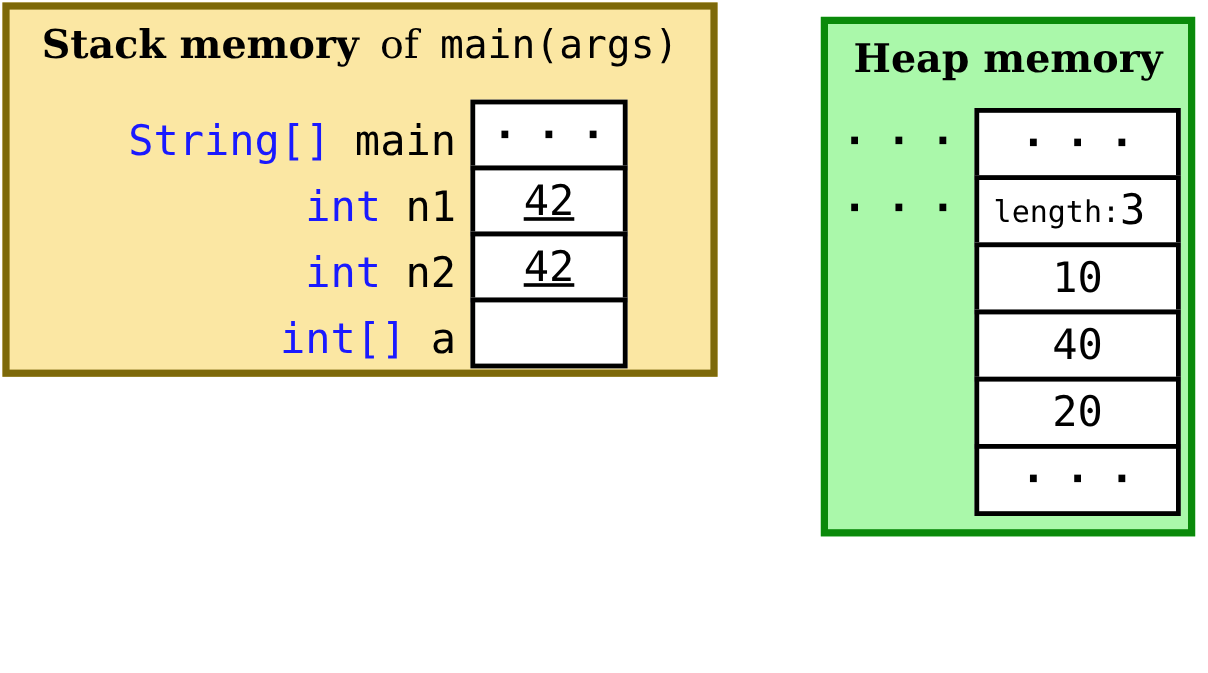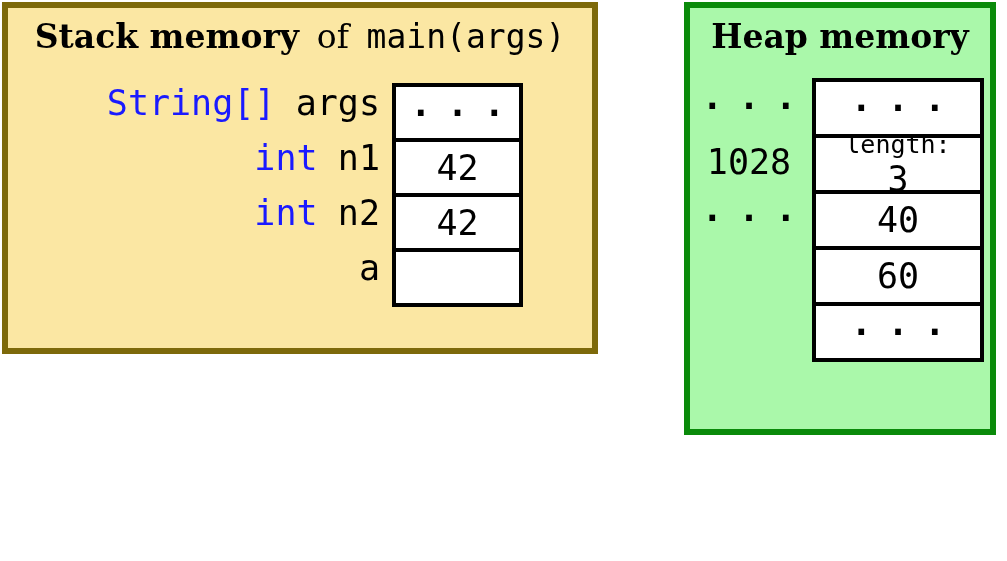--- a/index.html
+++ b/index.html
@@ -6,97 +6,97 @@
   body {
     width: 1007px; height: 561px;
     background: #ffffff;
     position: relative;
     font-family: "DejaVu Serif", serif;
     color: #000;
     overflow: hidden;
   }
   .box { position: absolute; box-sizing: border-box; }
   .stack-box {
-    left: 2px; top: 2px; width: 596px; height: 352px;
+    left: 2px; top: 2px; width: 596px; height: 312px;
     background: var(--stack-bg, #fbe7a3);
     border: 6px solid var(--stack-border, #7d690a);
   }
   .heap-box {
-    left: 684px; top: 2px; width: 312px; height: 433px;
+    left: 684px; top: 14px; width: 312px; height: 433px;
     background: var(--heap-bg, #aaf8aa);
     border: 6px solid var(--heap-border, #0a8a0a);
   }
   .panel-title {
     position: absolute; left: 0; right: 0; top: 10px;
     text-align: center; font-size: 33px; line-height: 1.15;
     white-space: nowrap;
   }
   .t-bold { font-weight: bold; }
   .t-mid  { margin: 0 0.22em; }
   .mono   { font-family: "DejaVu Sans Mono", monospace; }
 
   
   .stack-labels { position: absolute; left: 0; top: 75px; width: 378px; }
   .stack-label {
-    height: 55px; display: flex; align-items: flex-start; justify-content: flex-end;
+    height: 55px; display: flex; align-items: flex-end; justify-content: flex-end;
     font-family: "DejaVu Sans Mono", monospace; font-size: 35px;
     padding-right: 6px; white-space: pre;
   }
   .kw { color: var(--keyword-blue, #1a1aff); margin-right: 0.58em; }
 
   .stack-cells { position: absolute; left: 384px; top: 75px; width: 131px; }
   .cell {
     box-sizing: border-box;
     border: 4px solid var(--cell-border, #000000);
     background: var(--cell-bg, #ffffff);
     display: flex; align-items: center; justify-content: center;
     font-family: "DejaVu Sans Mono", monospace; font-size: 35px;
   }
   .stack-cells .cell { height: 59px; }
-  .stack-cells .cell + .cell { margin-top: -4px; }
+  .stack-cells .cell + .cell { margin-top: -4px; text-decoration: underline; }
 
   
   .heap-addrs { position: absolute; left: 2px; top: 70px; width: 114px; }
   .heap-addr {
     height: 56px; display: flex; align-items: center; justify-content: center;
     font-family: "DejaVu Sans Mono", monospace; font-size: 35px;
   }
   .heap-cells { position: absolute; left: 122px; top: 70px; width: 172px; }
   .heap-cells .cell { height: 60px; }
   .heap-cells .cell + .cell { margin-top: -4px; }
 
-  .length-cell { justify-content: center; padding: 0 12px; flex-direction: column; }
+  .length-cell { justify-content: flex-start; padding: 0 12px; }
   .length-field { font-size: 25px; }
 
   .dots { font-weight: bold; letter-spacing: 0.45em; margin-right: -0.45em; }
 </style>
 </head>
 <body>
 
 <div>
 
   <div class="box stack-box">
     <div class="panel-title">
       <span class="t-bold">Stack memory</span>
       <span class="t-mid">of</span>
       <span class="mono">main(args)</span>
     </div>
 
     <div class="stack-labels">
       <div class="stack-label">
-        <span class="kw">String[]</span><span>args</span>
+        <span class="kw">String[]</span><span>main</span>
       </div>
       <div class="stack-label">
         <span class="kw">int</span><span>n1</span>
       </div>
       <div class="stack-label">
         <span class="kw">int</span><span>n2</span>
       </div>
       <div class="stack-label">
-        <span>a</span>
+        <span class="kw">int[]</span><span>a</span>
       </div>
     </div>
 
     <div class="stack-cells">
       <div class="cell">
         <span class="dots">···</span>
       </div>
       <div class="cell">
         <span>42</span>
       </div>
@@ -109,39 +109,41 @@
     </div>
   </div>
 
   <div class="box heap-box">
     <div class="panel-title t-bold">Heap memory</div>
 
     <div class="heap-addrs">
       <div class="heap-addr">
         <span class="dots">···</span>
       </div>
-      <div class="heap-addr">1028</div>
       <div class="heap-addr">
         <span class="dots">···</span>
       </div>
     </div>
 
     <div class="heap-cells">
       <div class="cell">
         <span class="dots">···</span>
       </div>
       <div class="cell length-cell">
         <span class="length-field">length:</span>
         <span>3</span>
       </div>
       <div class="cell">
+        <span>10</span>
+      </div>
+      <div class="cell">
         <span>40</span>
       </div>
       <div class="cell">
-        <span>60</span>
+        <span>20</span>
       </div>
       <div class="cell">
         <span class="dots">···</span>
       </div>
     </div>
   </div>
 
 </div>
 
 </body></html>

